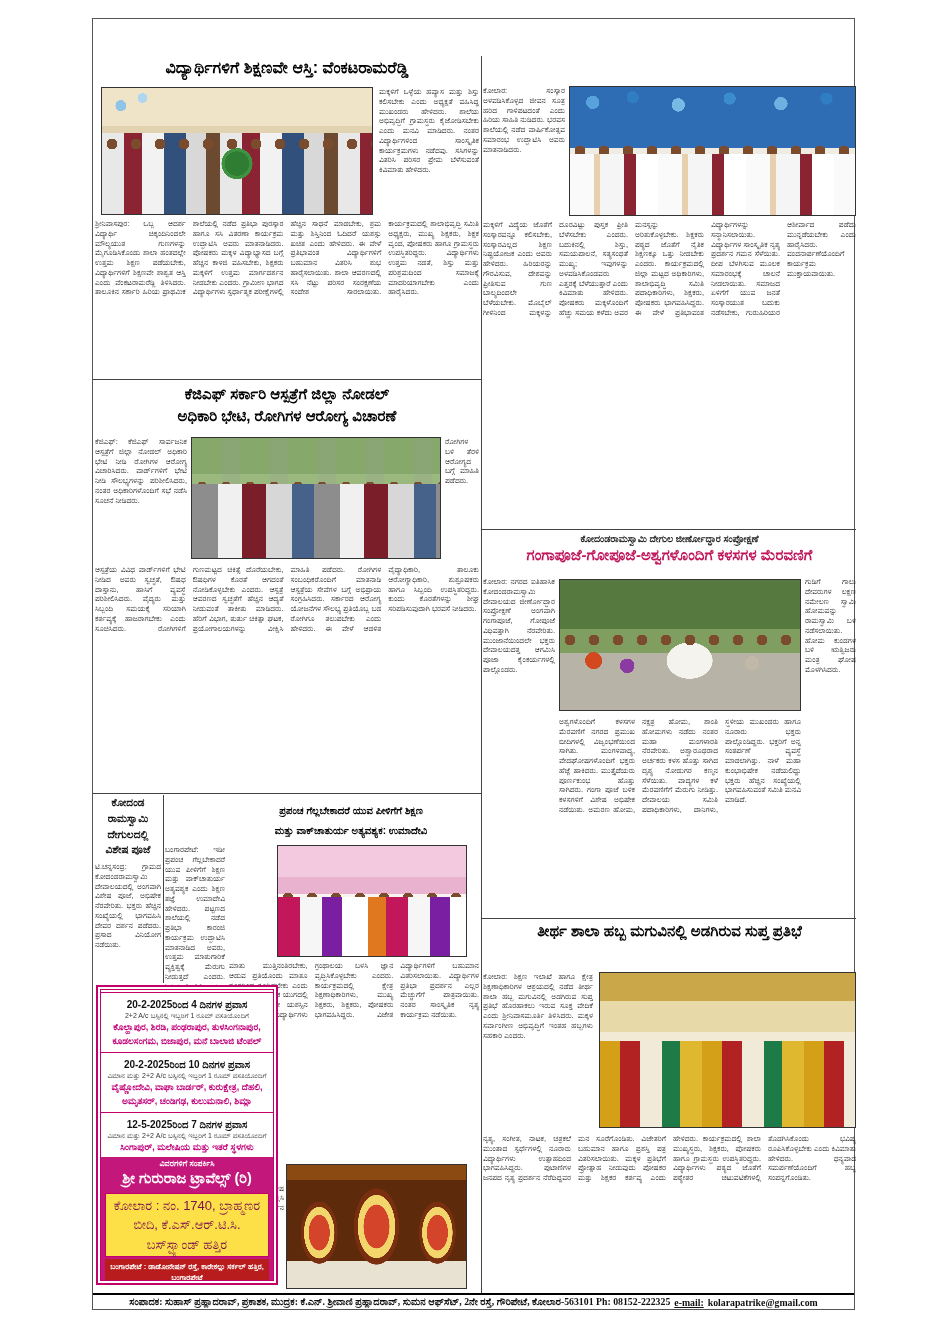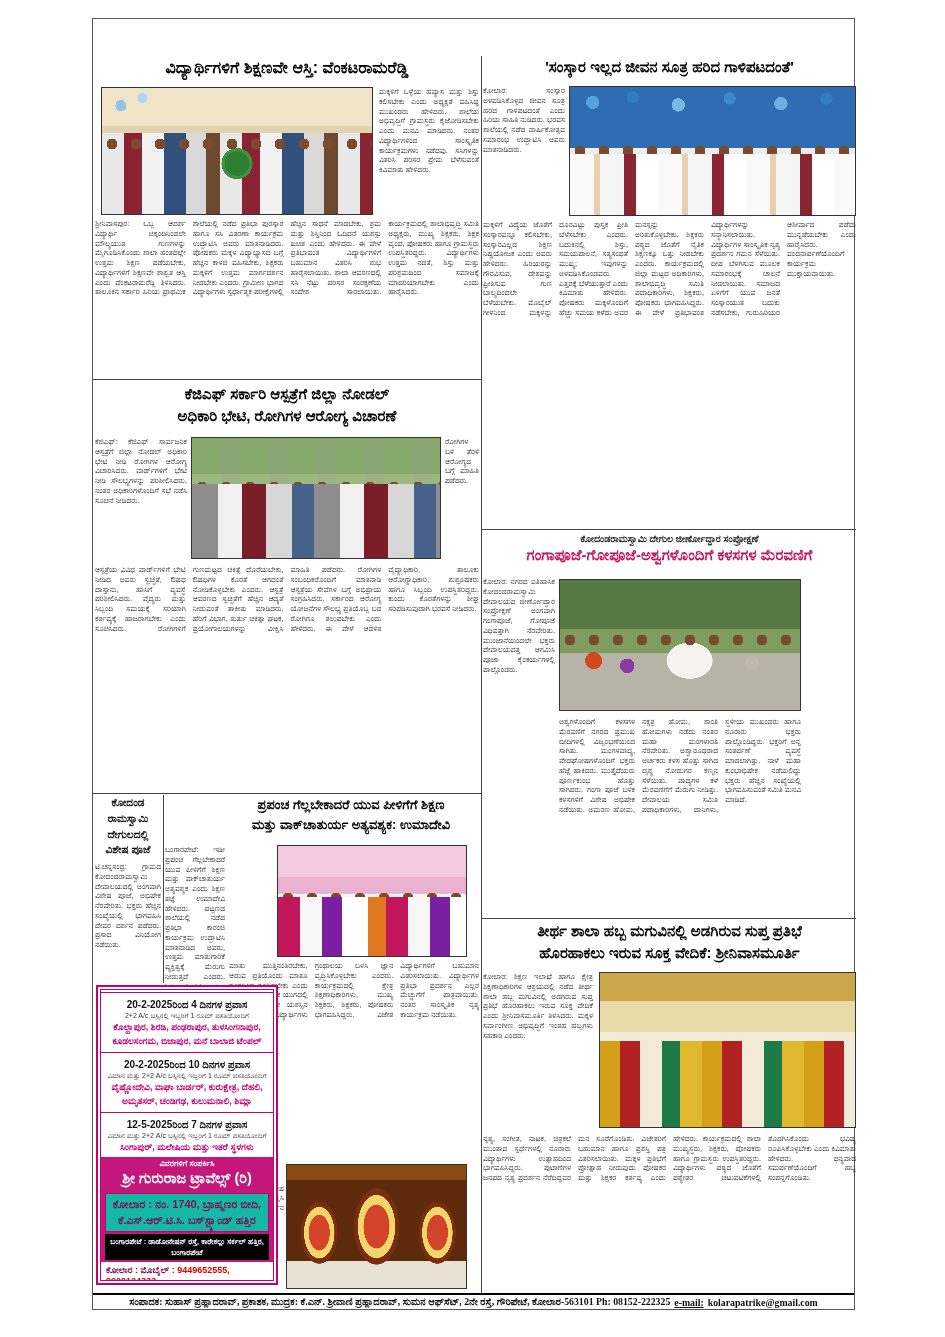--- a/index.html
+++ b/index.html
@@ -17,21 +17,21 @@
   .subtitle{color:#1b2a7a;font-size:12.5px;font-weight:bold;}
   .reg{color:#1b2a7a;font-size:11.5px;font-weight:bold;}
   .date{color:#8b0f1d;font-size:13px;font-weight:bold;margin-left:auto;}
 
   
   .vline{position:absolute;width:1px;background:#444;}
   .hline{position:absolute;height:1px;background:#444;}
 
   
   .hl{font-weight:bold;text-align:center;color:#000;line-height:1.25;}
-  .hl-16{font-size:16px;} .hl-15{font-size:15px;} .hl-13{font-size:13px;}
+  .hl-16{font-size:16px;} .hl-15{font-size:15px;} .hl-13{font-size:10px;margin-top:8px;}
   .body-txt{font-size:7.5px;line-height:1.3;text-align:justify;color:#1a1a1a;overflow:hidden;}
   .cols-3{column-count:3;column-gap:7px;}
   .cols-4{column-count:4;column-gap:7px;}
   .cols-5{column-count:5;column-gap:7px;}
   .kicker{font-size:9.5px;font-weight:bold;text-align:center;color:#222;}
   .hl-mag{color:#c0155a;}
 
   
   .ph{border:1px solid #333;overflow:hidden;}
   .ph::before{content:"";position:absolute;left:0;right:0;top:var(--ht,34%);height:16px;
@@ -84,22 +84,22 @@
   .ad{border:2px solid #c3006b;background:#fff;}
   .ad-inner{position:absolute;left:2px;top:2px;right:2px;bottom:2px;border:1px solid #c3006b;
             display:flex;flex-direction:column;text-align:center;overflow:hidden;}
   .ad-head{color:#e01010;font-weight:bold;font-size:10px;line-height:1.6;padding:4px 2px 2px;}
   .ad-date{font-weight:bold;font-size:10px;border-top:1px solid #c3006b;padding-top:6px;margin-top:2px;}
   .ad-note{font-size:7px;color:#333;padding:1px 2px;}
   .ad-places{color:#c2007a;font-weight:bold;font-size:9px;line-height:1.5;padding:0 3px 2px;}
   .ad-band{background:#c3177c;color:#fff;font-weight:bold;margin-top:auto;}
   .ad-contact{font-size:8px;padding-top:2px;}
   .ad-company{font-size:14.5px;padding:1px 0 3px;}
-  .ad-addr1{font-size:11px;font-weight:bold;color:#7a1050;border:1px solid #c3006b;margin:3px 4px 2px;padding:2px;background:#14b8a6;line-height:1.5;}
-  .ad-addr2{font-size:7.5px;font-weight:bold;color:#fff;background:#000000;margin:0 4px 2px;padding:2px;line-height:1.5;}
+  .ad-addr1{font-size:13px;font-weight:normal;color:#7a1050;border:1px solid #c3006b;margin:3px 4px 2px;padding:2px;background:#fde047;line-height:1.5;}
+  .ad-addr2{font-size:7.5px;font-weight:bold;color:#fff;background:#b91c1c;margin:0 4px 2px;padding:2px;line-height:1.5;}
   .ad-ph{font-size:9px;font-weight:bold;color:#e00000;text-align:left;padding:1px 5px;}
   .ad-ph b{color:#7a1050;}
 
   
   .footer{left:0;top:1274px;width:761px;height:16px;border-top:2px solid #000;
           font-size:9.8px;font-weight:bold;display:flex;align-items:center;justify-content:center;gap:4px;white-space:nowrap;
           font-family:"Liberation Serif","DejaVu Serif",serif;}
   .footer .em{text-decoration:underline;}
 </style>
 </head>
@@ -117,61 +117,60 @@
     <div class="hline" style="left:388px;top:899px;width:375px;"></div>
 
     <div class="abs" style="left:2px;top:37px;width:384px;height:322px;">
       <div class="abs hl hl-16" style="left:0;top:2px;width:384px;">ವಿದ್ಯಾರ್ಥಿಗಳಿಗೆ ಶಿಕ್ಷಣವೇ ಆಸ್ತಿ: ವೆಂಕಟರಾಮರೆಡ್ಡಿ</div>
       <div class="abs ph ph-a1" style="left:6px;top:31px;width:272px;height:128px;--ht:38%;"></div>
       <div class="abs body-txt" style="left:284px;top:31px;width:100px;height:128px;">ಮಕ್ಕಳಿಗೆ ಒಳ್ಳೆಯ ಹವ್ಯಾಸ ಮತ್ತು ಶಿಸ್ತು ಕಲಿಸಬೇಕು ಎಂದು ಅಧ್ಯಕ್ಷತೆ ವಹಿಸಿದ್ದ ಮುಖಂಡರು ಹೇಳಿದರು. ಶಾಲೆಯ ಅಭಿವೃದ್ಧಿಗೆ ಗ್ರಾಮಸ್ಥರು ಕೈಜೋಡಿಸಬೇಕು ಎಂದು ಮನವಿ ಮಾಡಿದರು. ನಂತರ ವಿದ್ಯಾರ್ಥಿಗಳಿಂದ ಸಾಂಸ್ಕೃತಿಕ ಕಾರ್ಯಕ್ರಮಗಳು ನಡೆದವು. ಸಸಿಗಳನ್ನು ವಿತರಿಸಿ ಪರಿಸರ ಪ್ರೇಮ ಬೆಳೆಸುವಂತೆ ಕಿವಿಮಾತು ಹೇಳಿದರು.</div>
       <div class="abs body-txt cols-4" style="left:0;top:163px;width:384px;height:156px;">ಶ್ರೀನಿವಾಸಪುರ: ಒಬ್ಬ ಆದರ್ಶ ವಿದ್ಯಾರ್ಥಿ ಚಿಕ್ಕಂದಿನಿಂದಲೇ ಮೌಲ್ಯಯುತ ಗುಣಗಳನ್ನು ಮೈಗೂಡಿಸಿಕೊಂಡು ಶಾಲಾ ಹಂತದಲ್ಲೇ ಉತ್ತಮ ಶಿಕ್ಷಣ ಪಡೆಯಬೇಕು, ವಿದ್ಯಾರ್ಥಿಗಳಿಗೆ ಶಿಕ್ಷಣವೇ ಶಾಶ್ವತ ಆಸ್ತಿ ಎಂದು ವೆಂಕಟರಾಮರೆಡ್ಡಿ ತಿಳಿಸಿದರು. ತಾಲೂಕಿನ ಸರ್ಕಾರಿ ಹಿರಿಯ ಪ್ರಾಥಮಿಕ ಶಾಲೆಯಲ್ಲಿ ನಡೆದ ಪ್ರತಿಭಾ ಪುರಸ್ಕಾರ ಹಾಗೂ ಸಸಿ ವಿತರಣಾ ಕಾರ್ಯಕ್ರಮ ಉದ್ಘಾಟಿಸಿ ಅವರು ಮಾತನಾಡಿದರು. ಪೋಷಕರು ಮಕ್ಕಳ ವಿದ್ಯಾಭ್ಯಾಸದ ಬಗ್ಗೆ ಹೆಚ್ಚಿನ ಕಾಳಜಿ ವಹಿಸಬೇಕು, ಶಿಕ್ಷಕರು ಮಕ್ಕಳಿಗೆ ಉತ್ತಮ ಮಾರ್ಗದರ್ಶನ ನೀಡಬೇಕು ಎಂದರು. ಗ್ರಾಮೀಣ ಭಾಗದ ವಿದ್ಯಾರ್ಥಿಗಳು ಸ್ಪರ್ಧಾತ್ಮಕ ಪರೀಕ್ಷೆಗಳಲ್ಲಿ ಹೆಚ್ಚಿನ ಸಾಧನೆ ಮಾಡಬೇಕು, ಶ್ರಮ ಮತ್ತು ಶಿಸ್ತಿನಿಂದ ಓದಿದರೆ ಯಶಸ್ಸು ಖಚಿತ ಎಂದು ಹೇಳಿದರು. ಈ ವೇಳೆ ಪ್ರತಿಭಾವಂತ ವಿದ್ಯಾರ್ಥಿಗಳಿಗೆ ಬಹುಮಾನ ವಿತರಿಸಿ ಶುಭ ಹಾರೈಸಲಾಯಿತು. ಶಾಲಾ ಆವರಣದಲ್ಲಿ ಸಸಿ ನೆಟ್ಟು ಪರಿಸರ ಸಂರಕ್ಷಣೆಯ ಸಂದೇಶ ಸಾರಲಾಯಿತು. ಕಾರ್ಯಕ್ರಮದಲ್ಲಿ ಶಾಲಾಭಿವೃದ್ಧಿ ಸಮಿತಿ ಅಧ್ಯಕ್ಷರು, ಮುಖ್ಯ ಶಿಕ್ಷಕರು, ಶಿಕ್ಷಕ ವೃಂದ, ಪೋಷಕರು ಹಾಗೂ ಗ್ರಾಮಸ್ಥರು ಉಪಸ್ಥಿತರಿದ್ದರು. ವಿದ್ಯಾರ್ಥಿಗಳು ಉತ್ತಮ ನಡತೆ, ಶಿಸ್ತು ಮತ್ತು ಪರಿಶ್ರಮದಿಂದ ಸಮಾಜಕ್ಕೆ ಮಾದರಿಯಾಗಬೇಕು ಎಂದು ಹಾರೈಸಿದರು.</div>
     </div>
 
     <div class="abs" style="left:390px;top:37px;width:373px;height:473px;">
-      <div class="abs hl hl-15" style="left:0;top:2px;width:373px;">'ಸಂಸ್ಕಾರ ಇಲ್ಲದ ಜೀವನ ಸೂತ್ರ ಹರಿದ ಗಾಳಿಪಟದಂತೆ'</div>
       <div class="abs body-txt" style="left:0;top:30px;width:82px;height:130px;">ಕೋಲಾರ: ಸಂಸ್ಕಾರ ಅಳವಡಿಸಿಕೊಳ್ಳದ ಜೀವನ ಸೂತ್ರ ಹರಿದ ಗಾಳಿಪಟದಂತೆ ಎಂದು ಹಿರಿಯ ಸಾಹಿತಿ ನುಡಿದರು. ಭರವಸ ಶಾಲೆಯಲ್ಲಿ ನಡೆದ ವಾರ್ಷಿಕೋತ್ಸವ ಸಮಾರಂಭ ಉದ್ಘಾಟಿಸಿ ಅವರು ಮಾತನಾಡಿದರು.</div>
       <div class="abs ph ph-a2" style="left:86px;top:30px;width:287px;height:130px;--ht:44%;"></div>
       <div class="abs body-txt cols-5" style="left:0;top:164px;width:373px;height:306px;">ಮಕ್ಕಳಿಗೆ ವಿದ್ಯೆಯ ಜೊತೆಗೆ ಸಂಸ್ಕಾರವನ್ನೂ ಕಲಿಸಬೇಕು, ಸಂಸ್ಕಾರವಿಲ್ಲದ ಶಿಕ್ಷಣ ನಿಷ್ಪ್ರಯೋಜಕ ಎಂದು ಅವರು ಹೇಳಿದರು. ಹಿರಿಯರನ್ನು ಗೌರವಿಸುವ, ದೇಶವನ್ನು ಪ್ರೀತಿಸುವ ಗುಣ ಬಾಲ್ಯದಿಂದಲೇ ಬೆಳೆಯಬೇಕು. ಮೊಬೈಲ್ ಗೀಳಿನಿಂದ ಮಕ್ಕಳನ್ನು ದೂರವಿಟ್ಟು ಪುಸ್ತಕ ಪ್ರೀತಿ ಬೆಳೆಸಬೇಕು ಎಂದರು. ಬದುಕಿನಲ್ಲಿ ಶಿಸ್ತು, ಸಮಯಪಾಲನೆ, ಸತ್ಯಸಂಧತೆ ಮುಖ್ಯ; ಇವುಗಳನ್ನು ಅಳವಡಿಸಿಕೊಂಡವರು ಎತ್ತರಕ್ಕೆ ಬೆಳೆಯುತ್ತಾರೆ ಎಂದು ಕಿವಿಮಾತು ಹೇಳಿದರು. ಪೋಷಕರು ಮಕ್ಕಳೊಂದಿಗೆ ಹೆಚ್ಚು ಸಮಯ ಕಳೆದು ಅವರ ಮನಸ್ಸನ್ನು ಅರಿತುಕೊಳ್ಳಬೇಕು. ಶಿಕ್ಷಕರು ಪಠ್ಯದ ಜೊತೆಗೆ ನೈತಿಕ ಶಿಕ್ಷಣಕ್ಕೂ ಒತ್ತು ನೀಡಬೇಕು ಎಂದರು. ಕಾರ್ಯಕ್ರಮದಲ್ಲಿ ಜಿಲ್ಲಾ ಮಟ್ಟದ ಅಧಿಕಾರಿಗಳು, ಶಾಲಾಭಿವೃದ್ಧಿ ಸಮಿತಿ ಪದಾಧಿಕಾರಿಗಳು, ಶಿಕ್ಷಕರು, ಪೋಷಕರು ಭಾಗವಹಿಸಿದ್ದರು. ಈ ವೇಳೆ ಪ್ರತಿಭಾವಂತ ವಿದ್ಯಾರ್ಥಿಗಳನ್ನು ಸನ್ಮಾನಿಸಲಾಯಿತು. ವಿದ್ಯಾರ್ಥಿಗಳ ಸಾಂಸ್ಕೃತಿಕ ನೃತ್ಯ ಪ್ರದರ್ಶನ ಗಮನ ಸೆಳೆಯಿತು. ದೀಪ ಬೆಳಗಿಸುವ ಮೂಲಕ ಸಮಾರಂಭಕ್ಕೆ ಚಾಲನೆ ನೀಡಲಾಯಿತು. ಸಮಾಜದ ಏಳಿಗೆಗೆ ಯುವ ಜನತೆ ಸಂಸ್ಕಾರಯುತ ಬದುಕು ನಡೆಸಬೇಕು, ಗುರುಹಿರಿಯರ ಆಶೀರ್ವಾದ ಪಡೆದು ಮುನ್ನಡೆಯಬೇಕು ಎಂದು ಹಾರೈಸಿದರು. ವಂದನಾರ್ಪಣೆಯೊಂದಿಗೆ ಕಾರ್ಯಕ್ರಮ ಮುಕ್ತಾಯವಾಯಿತು.</div>
     </div>
 
     <div class="abs" style="left:2px;top:362px;width:384px;height:410px;">
       <div class="abs hl hl-15" style="left:0;top:4px;width:384px;">ಕೆಜಿಎಫ್ ಸರ್ಕಾರಿ ಆಸ್ಪತ್ರೆಗೆ ಜಿಲ್ಲಾ ನೋಡಲ್</div>
       <div class="abs body-txt" style="left:0;top:56px;width:92px;height:124px;">ಕೆಜಿಎಫ್: ಕೆಜಿಎಫ್ ಸಾರ್ವಜನಿಕ ಆಸ್ಪತ್ರೆಗೆ ಜಿಲ್ಲಾ ನೋಡಲ್ ಅಧಿಕಾರಿ ಭೇಟಿ ನೀಡಿ ರೋಗಿಗಳ ಆರೋಗ್ಯ ವಿಚಾರಿಸಿದರು. ವಾರ್ಡ್‌ಗಳಿಗೆ ಭೇಟಿ ನೀಡಿ ಸೌಲಭ್ಯಗಳನ್ನು ಪರಿಶೀಲಿಸಿದರು, ನಂತರ ಅಧಿಕಾರಿಗಳೊಂದಿಗೆ ಸಭೆ ನಡೆಸಿ ಸೂಚನೆ ನೀಡಿದರು.</div>
       <div class="abs hl hl-15" style="left:0;top:26px;width:384px;">ಅಧಿಕಾರಿ ಭೇಟಿ, ರೋಗಿಗಳ ಆರೋಗ್ಯ ವಿಚಾರಣೆ</div>
       <div class="abs ph ph-a3" style="left:96px;top:56px;width:250px;height:122px;--ht:34%;"></div>
       <div class="abs body-txt" style="left:350px;top:56px;width:34px;height:124px;">ರೋಗಿಗಳ ಬಳಿ ತೆರಳಿ ಆರೋಗ್ಯದ ಬಗ್ಗೆ ಮಾಹಿತಿ ಪಡೆದರು.</div>
       <div class="abs body-txt cols-4" style="left:0;top:184px;width:384px;height:222px;">ಆಸ್ಪತ್ರೆಯ ವಿವಿಧ ವಾರ್ಡ್‌ಗಳಿಗೆ ಭೇಟಿ ನೀಡಿದ ಅವರು ಸ್ವಚ್ಛತೆ, ಔಷಧ ದಾಸ್ತಾನು, ಹಾಸಿಗೆ ವ್ಯವಸ್ಥೆ ಪರಿಶೀಲಿಸಿದರು. ವೈದ್ಯರು ಮತ್ತು ಸಿಬ್ಬಂದಿ ಸಮಯಕ್ಕೆ ಸರಿಯಾಗಿ ಕರ್ತವ್ಯಕ್ಕೆ ಹಾಜರಾಗಬೇಕು ಎಂದು ಸೂಚಿಸಿದರು. ರೋಗಿಗಳಿಗೆ ಗುಣಮಟ್ಟದ ಚಿಕಿತ್ಸೆ ದೊರೆಯಬೇಕು, ಔಷಧಿಗಳ ಕೊರತೆ ಆಗದಂತೆ ನೋಡಿಕೊಳ್ಳಬೇಕು ಎಂದರು. ಆಸ್ಪತ್ರೆ ಆವರಣದ ಸ್ವಚ್ಛತೆಗೆ ಹೆಚ್ಚಿನ ಆದ್ಯತೆ ನೀಡುವಂತೆ ತಾಕೀತು ಮಾಡಿದರು. ಹೆರಿಗೆ ವಿಭಾಗ, ತುರ್ತು ಚಿಕಿತ್ಸಾ ಘಟಕ, ಪ್ರಯೋಗಾಲಯಗಳನ್ನು ವೀಕ್ಷಿಸಿ ಮಾಹಿತಿ ಪಡೆದರು. ರೋಗಿಗಳ ಸಂಬಂಧಿಕರೊಂದಿಗೆ ಮಾತನಾಡಿ ಆಸ್ಪತ್ರೆಯ ಸೇವೆಗಳ ಬಗ್ಗೆ ಅಭಿಪ್ರಾಯ ಸಂಗ್ರಹಿಸಿದರು. ಸರ್ಕಾರದ ಆರೋಗ್ಯ ಯೋಜನೆಗಳ ಸೌಲಭ್ಯ ಪ್ರತಿಯೊಬ್ಬ ಬಡ ರೋಗಿಗೂ ತಲುಪಬೇಕು ಎಂದು ಹೇಳಿದರು. ಈ ವೇಳೆ ಆಡಳಿತ ವೈದ್ಯಾಧಿಕಾರಿ, ತಾಲೂಕು ಆರೋಗ್ಯಾಧಿಕಾರಿ, ಶುಶ್ರೂಷಕರು ಹಾಗೂ ಸಿಬ್ಬಂದಿ ಉಪಸ್ಥಿತರಿದ್ದರು. ಕುಂದು ಕೊರತೆಗಳನ್ನು ಶೀಘ್ರ ಸರಿಪಡಿಸುವುದಾಗಿ ಭರವಸೆ ನೀಡಿದರು.</div>
     </div>
 
     <div class="abs" style="left:390px;top:512px;width:373px;height:385px;">
       <div class="abs kicker" style="left:0;top:2px;width:373px;">ಕೋದಂಡರಾಮಸ್ವಾಮಿ ದೇಗುಲ ಜೀರ್ಣೋದ್ಧಾರ ಸಂಪ್ರೋಕ್ಷಣೆ</div>
       <div class="abs hl hl-15 hl-mag" style="left:0;top:15px;width:373px;">ಗಂಗಾಪೂಜೆ-ಗೋಪೂಜೆ-ಅಶ್ವಗಳೊಂದಿಗೆ ಕಳಸಗಳ ಮೆರವಣಿಗೆ</div>
       <div class="abs body-txt" style="left:0;top:46px;width:72px;height:338px;">ಕೋಲಾರ: ನಗರದ ಐತಿಹಾಸಿಕ ಕೋದಂಡರಾಮಸ್ವಾಮಿ ದೇವಾಲಯದ ಜೀರ್ಣೋದ್ಧಾರ ಸಂಪ್ರೋಕ್ಷಣೆ ಅಂಗವಾಗಿ ಗಂಗಾಪೂಜೆ, ಗೋಪೂಜೆ ವಿಧಿವತ್ತಾಗಿ ನೆರವೇರಿತು. ಮುಂಜಾನೆಯಿಂದಲೇ ಭಕ್ತರು ದೇವಾಲಯದತ್ತ ಆಗಮಿಸಿ ಪೂಜಾ ಕೈಂಕರ್ಯಗಳಲ್ಲಿ ಪಾಲ್ಗೊಂಡರು.</div>
       <div class="abs ph ph-a4" style="left:76px;top:48px;width:242px;height:132px;--ht:40%;"></div>
+      <div class="abs body-txt" style="left:322px;top:46px;width:51px;height:338px;">ಗುಡಿಗೆ ಗಾಲು ದೇವರುಗಳ ಲಕ್ಷಣ ನಮೇಲಣ ಸ್ವಾಮಿ ಹೋಮವನ್ನು ರಾಮಸ್ವಾಮಿ ಬಳಿ ನಡೆಸಲಾಯಿತು. ಹೋಮ ಕುಂಡಗಳ ಬಳಿ ಋತ್ವಿಜರು ಮಂತ್ರ ಘೋಷ ಮೊಳಗಿಸಿದರು.</div>
       <div class="abs body-txt cols-3" style="left:76px;top:186px;width:242px;height:196px;">ಅಶ್ವಗಳೊಂದಿಗೆ ಕಳಸಗಳ ಮೆರವಣಿಗೆ ನಗರದ ಪ್ರಮುಖ ಬೀದಿಗಳಲ್ಲಿ ವಿಜೃಂಭಣೆಯಿಂದ ಸಾಗಿತು. ಮಂಗಳವಾದ್ಯ, ವೇದಘೋಷಗಳೊಂದಿಗೆ ಭಕ್ತರು ಹೆಜ್ಜೆ ಹಾಕಿದರು. ಮುತ್ತೈದೆಯರು ಪೂರ್ಣಕುಂಭ ಹೊತ್ತು ಸಾಗಿದರು. ಗಂಗಾ ಪೂಜೆ ಬಳಿಕ ಕಳಸಗಳಿಗೆ ವಿಶೇಷ ಅಭಿಷೇಕ ನಡೆಯಿತು. ಅಮರಣ ಹೋಮ, ನಕ್ಷತ್ರ ಹೋಮ, ಶಾಂತಿ ಹೋಮಗಳು ನಡೆದು ನಂತರ ಮಹಾ ಮಂಗಳಾರತಿ ನೆರವೇರಿತು. ಅಶ್ವಾರೂಢರಾದ ಅರ್ಚಕರು ಕಳಸ ಹೊತ್ತು ಸಾಗಿದ ದೃಶ್ಯ ನೋಡುಗರ ಕಣ್ಮನ ಸೆಳೆಯಿತು. ವಾದ್ಯಗಳ ಕಳೆ ಮೆರವಣಿಗೆಗೆ ಮೆರುಗು ನೀಡಿತ್ತು. ದೇವಾಲಯ ಸಮಿತಿ ಪದಾಧಿಕಾರಿಗಳು, ದಾನಿಗಳು, ಸ್ಥಳೀಯ ಮುಖಂಡರು ಹಾಗೂ ನೂರಾರು ಭಕ್ತರು ಪಾಲ್ಗೊಂಡಿದ್ದರು. ಭಕ್ತರಿಗೆ ಅನ್ನ ಸಂತರ್ಪಣೆ ವ್ಯವಸ್ಥೆ ಮಾಡಲಾಗಿತ್ತು. ನಾಳೆ ಮಹಾ ಕುಂಭಾಭಿಷೇಕ ನಡೆಯಲಿದ್ದು ಭಕ್ತರು ಹೆಚ್ಚಿನ ಸಂಖ್ಯೆಯಲ್ಲಿ ಭಾಗವಹಿಸುವಂತೆ ಸಮಿತಿ ಮನವಿ ಮಾಡಿದೆ.</div>
     </div>
 
     <div class="abs" style="left:2px;top:776px;width:66px;height:188px;">
       <div class="kod-hl">ಕೋದಂಡ ರಾಮಸ್ವಾಮಿ ದೇಗುಲದಲ್ಲಿ ವಿಶೇಷ ಪೂಜೆ</div>
       <div class="body-txt" style="margin-top:4px;">ಟಿ.ಚನ್ನಸಂದ್ರ: ಗ್ರಾಮದ ಕೋದಂಡರಾಮಸ್ವಾಮಿ ದೇವಾಲಯದಲ್ಲಿ ಅಂಗವಾಗಿ ವಿಶೇಷ ಪೂಜೆ, ಅಭಿಷೇಕ ನೆರವೇರಿತು. ಭಕ್ತರು ಹೆಚ್ಚಿನ ಸಂಖ್ಯೆಯಲ್ಲಿ ಭಾಗವಹಿಸಿ ದೇವರ ದರ್ಶನ ಪಡೆದರು. ಪ್ರಸಾದ ವಿನಿಯೋಗ ನಡೆಯಿತು.</div>
     </div>
 
     <div class="abs" style="left:72px;top:776px;width:314px;height:496px;">
       <div class="abs hl hl-13" style="left:60px;top:2px;width:252px;">ಪ್ರಪಂಚ ಗೆಲ್ಲಬೇಕಾದರೆ ಯುವ ಪೀಳಿಗೆಗೆ ಶಿಕ್ಷಣ</div>
       <div class="abs hl hl-13" style="left:60px;top:22px;width:252px;">ಮತ್ತು ವಾಕ್‌ಚಾತುರ್ಯ ಅತ್ಯವಶ್ಯಕ: ಉಮಾದೇವಿ</div>
       <div class="abs body-txt" style="left:0;top:50px;width:60px;height:440px;">ಬಂಗಾರಪೇಟೆ: ಇಡೀ ಪ್ರಪಂಚ ಗೆಲ್ಲಬೇಕಾದರೆ ಯುವ ಪೀಳಿಗೆಗೆ ಶಿಕ್ಷಣ ಮತ್ತು ವಾಕ್‌ಚಾತುರ್ಯ ಅತ್ಯವಶ್ಯಕ ಎಂದು ಶಿಕ್ಷಣ ತಜ್ಞೆ ಉಮಾದೇವಿ ಹೇಳಿದರು. ಪಟ್ಟಣದ ಶಾಲೆಯಲ್ಲಿ ನಡೆದ ಪ್ರತಿಭಾ ಕಾರಂಜಿ ಕಾರ್ಯಕ್ರಮ ಉದ್ಘಾಟಿಸಿ ಮಾತನಾಡಿದ ಅವರು, ಉತ್ತಮ ಮಾತುಗಾರಿಕೆ ವ್ಯಕ್ತಿತ್ವಕ್ಕೆ ಮೆರುಗು ನೀಡುತ್ತದೆ ಎಂದರು. ಓದಿನ ಜೊತೆಗೆ ಭಾಷಣ, ಚರ್ಚಾ ಸ್ಪರ್ಧೆಗಳಲ್ಲಿ ಭಾಗವಹಿಸಬೇಕು ಎಂದು ಸಲಹೆ ನೀಡಿದರು.</div>
       <div class="abs ph ph-a5e" style="left:112px;top:50px;width:190px;height:112px;--ht:40%;"></div>
       <div class="abs body-txt cols-3" style="left:64px;top:166px;width:250px;height:198px;">ಮಾತು ಮುತ್ತಿನಂತಿರಬೇಕು, ಆಡುವ ಪ್ರತಿಯೊಂದು ಮಾತೂ ತೂಕದಿಂದ ಕೂಡಿರಬೇಕು ಎಂದು ಹೇಳಿದರು. ಸ್ಪರ್ಧಾತ್ಮಕ ಯುಗದಲ್ಲಿ ಸಂವಹನ ಕೌಶಲ್ಯವೇ ಯಶಸ್ಸಿನ ಮೆಟ್ಟಿಲು; ವಿದ್ಯಾರ್ಥಿಗಳು ಗ್ರಂಥಾಲಯ ಬಳಸಿ ಜ್ಞಾನ ವೃದ್ಧಿಸಿಕೊಳ್ಳಬೇಕು ಎಂದರು. ಕಾರ್ಯಕ್ರಮದಲ್ಲಿ ಕ್ಷೇತ್ರ ಶಿಕ್ಷಣಾಧಿಕಾರಿಗಳು, ಮುಖ್ಯ ಶಿಕ್ಷಕರು, ಶಿಕ್ಷಕರು, ಪೋಷಕರು ಭಾಗವಹಿಸಿದ್ದರು. ವಿಜೇತ ವಿದ್ಯಾರ್ಥಿಗಳಿಗೆ ಬಹುಮಾನ ವಿತರಿಸಲಾಯಿತು. ವಿದ್ಯಾರ್ಥಿಗಳ ಪ್ರತಿಭಾ ಪ್ರದರ್ಶನ ಎಲ್ಲರ ಮೆಚ್ಚುಗೆಗೆ ಪಾತ್ರವಾಯಿತು. ನಂತರ ಸಾಂಸ್ಕೃತಿಕ ನೃತ್ಯ ಕಾರ್ಯಕ್ರಮ ನಡೆಯಿತು.</div>
       <div class="abs body-txt" style="left:64px;top:369px;width:55px;height:125px;">ಗೋಪಾಲಸ್ವಾಮಿ ದೇವಾಲಯದಲ್ಲಿ ಭಕ್ತರು ವಿಶೇಷ ಅಲಂಕಾರ ಪೂಜೆ ಸಲ್ಲಿಸಿ ದೇವರ ದರ್ಶನ ಪಡೆದರು.</div>
       <div class="abs ph ph-deity" style="left:121px;top:369px;width:181px;height:125px;"></div>
     </div>
 
     <div class="abs" style="left:390px;top:901px;width:373px;height:371px;">
       <div class="abs hl hl-15" style="left:0;top:2px;width:373px;">ತೀರ್ಥ ಶಾಲಾ ಹಬ್ಬ ಮಗುವಿನಲ್ಲಿ ಅಡಗಿರುವ ಸುಪ್ತ ಪ್ರತಿಭೆ</div>
-      <div class="abs hl hl-15" style="left:0;top:24px;width:373px;">ಹೊರಹಾಕಲು ಇರುವ ಸೂಕ್ತ ವೇದಿಕೆ: ಶ್ರೀನಿವಾಸಮೂರ್ತಿ</div>
       <div class="abs body-txt" style="left:0;top:52px;width:110px;height:158px;">ಕೋಲಾರ: ಶಿಕ್ಷಣ ಇಲಾಖೆ ಹಾಗೂ ಕ್ಷೇತ್ರ ಶಿಕ್ಷಣಾಧಿಕಾರಿಗಳ ಆಶ್ರಯದಲ್ಲಿ ನಡೆದ ತೀರ್ಥ ಶಾಲಾ ಹಬ್ಬ ಮಗುವಿನಲ್ಲಿ ಅಡಗಿರುವ ಸುಪ್ತ ಪ್ರತಿಭೆ ಹೊರಹಾಕಲು ಇರುವ ಸೂಕ್ತ ವೇದಿಕೆ ಎಂದು ಶ್ರೀನಿವಾಸಮೂರ್ತಿ ತಿಳಿಸಿದರು. ಮಕ್ಕಳ ಸರ್ವಾಂಗೀಣ ಅಭಿವೃದ್ಧಿಗೆ ಇಂತಹ ಹಬ್ಬಗಳು ಸಹಕಾರಿ ಎಂದರು.</div>
       <div class="abs ph ph-a6" style="left:116px;top:52px;width:257px;height:156px;--ht:42%;"></div>
       <div class="abs body-txt cols-4" style="left:0;top:214px;width:373px;height:154px;">ನೃತ್ಯ, ಸಂಗೀತ, ನಾಟಕ, ಚಿತ್ರಕಲೆ ಮುಂತಾದ ಸ್ಪರ್ಧೆಗಳಲ್ಲಿ ನೂರಾರು ವಿದ್ಯಾರ್ಥಿಗಳು ಉತ್ಸಾಹದಿಂದ ಭಾಗವಹಿಸಿದ್ದರು. ಪುಟಾಣಿಗಳ ಜನಪದ ನೃತ್ಯ ಪ್ರದರ್ಶನ ನೆರೆದಿದ್ದವರ ಮನ ಸೂರೆಗೊಂಡಿತು. ವಿಜೇತರಿಗೆ ಬಹುಮಾನ ಹಾಗೂ ಪ್ರಶಸ್ತಿ ಪತ್ರ ವಿತರಿಸಲಾಯಿತು. ಮಕ್ಕಳ ಪ್ರತಿಭೆಗೆ ಪ್ರೋತ್ಸಾಹ ನೀಡುವುದು ಪೋಷಕರ ಮತ್ತು ಶಿಕ್ಷಕರ ಕರ್ತವ್ಯ ಎಂದು ಹೇಳಿದರು. ಕಾರ್ಯಕ್ರಮದಲ್ಲಿ ಶಾಲಾ ಮುಖ್ಯಸ್ಥರು, ಶಿಕ್ಷಕರು, ಪೋಷಕರು ಹಾಗೂ ಗ್ರಾಮಸ್ಥರು ಉಪಸ್ಥಿತರಿದ್ದರು. ವಿದ್ಯಾರ್ಥಿಗಳು ಪಠ್ಯದ ಜೊತೆಗೆ ಪಠ್ಯೇತರ ಚಟುವಟಿಕೆಗಳಲ್ಲಿ ತೊಡಗಿಸಿಕೊಂಡು ಭವಿಷ್ಯ ರೂಪಿಸಿಕೊಳ್ಳಬೇಕು ಎಂದು ಕಿವಿಮಾತು ಹೇಳಿದರು. ಧನ್ಯವಾದ ಸಮರ್ಪಣೆಯೊಂದಿಗೆ ಹಬ್ಬ ಸಂಪನ್ನಗೊಂಡಿತು.</div>
     </div>
 
     <div class="abs ad" style="left:3px;top:966px;width:182px;height:300px;">
       <div class="ad-inner">
 
         <div>
           <div class="ad-date">20-2-2025ರಿಂದ 4 ದಿನಗಳ ಪ್ರವಾಸ</div>

